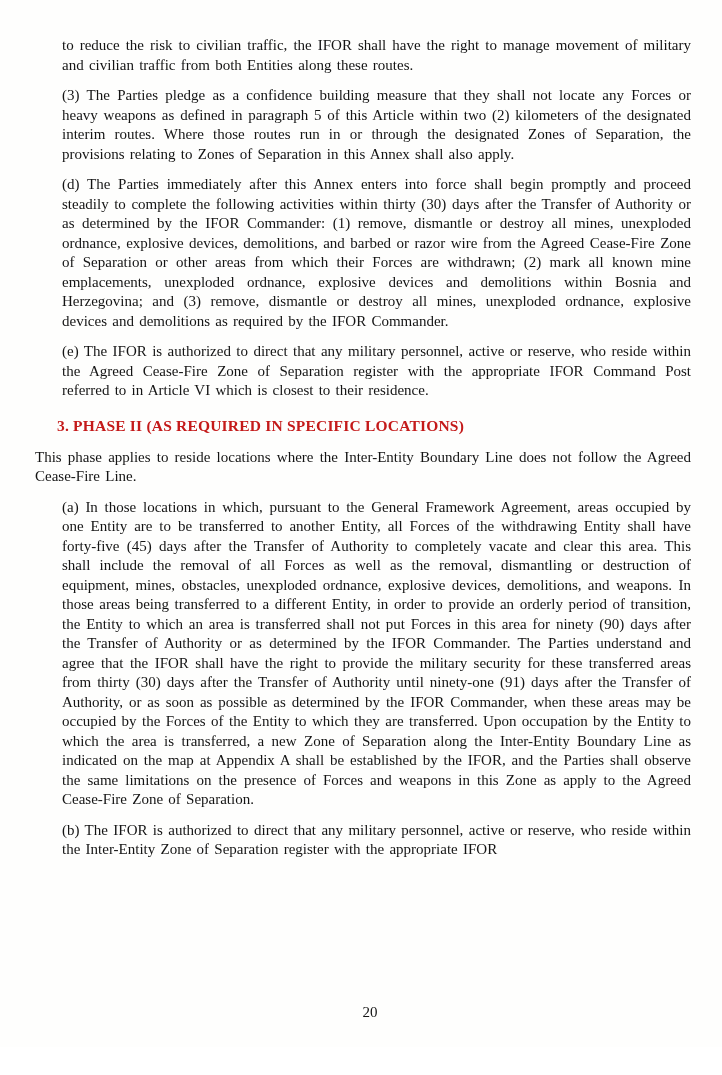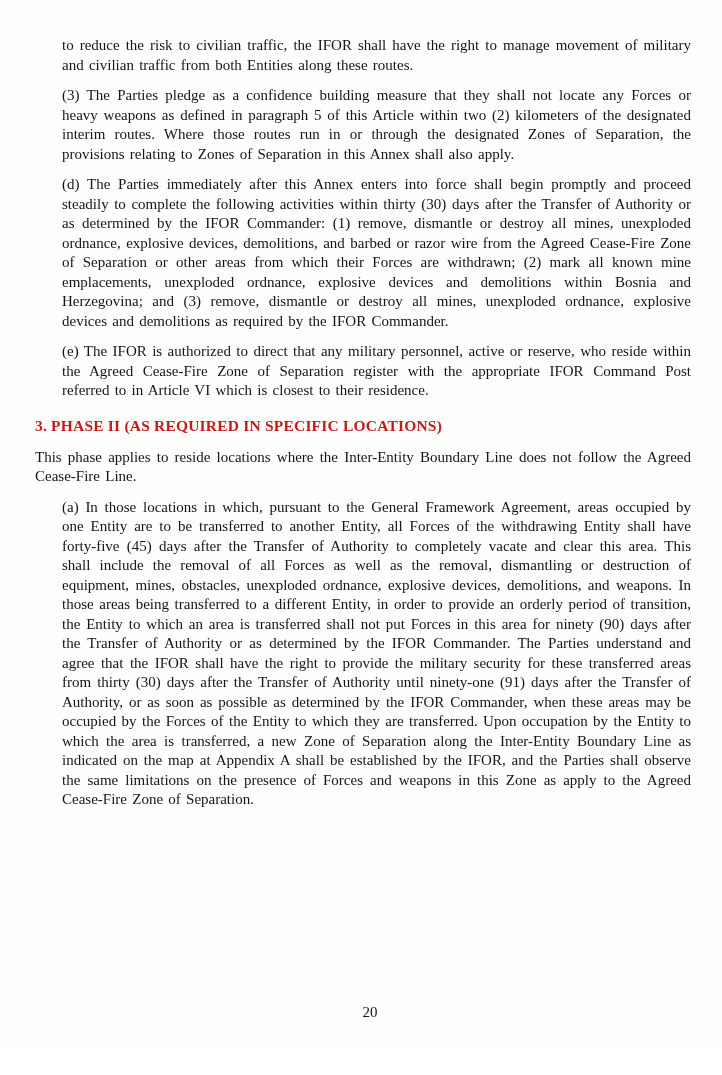--- a/index.html
+++ b/index.html
@@ -60,23 +60,24 @@
 
     <p class="para indent">to reduce the risk to civilian traffic, the IFOR shall have the right to manage movement of military and civilian traffic from both Entities along these routes.</p>
 
 
     <p class="para indent">(3) The Parties pledge as a confidence building measure that they shall not locate any Forces or heavy weapons as defined in paragraph 5 of this Article within two (2) kilometers of the designated interim routes. Where those routes run in or through the designated Zones of Separation, the provisions relating to Zones of Separation in this Annex shall also apply.</p>
 
     <p class="para indent">(d) The Parties immediately after this Annex enters into force shall begin promptly and proceed steadily to complete the following activities within thirty (30) days after the Transfer of Authority or as determined by the IFOR Commander: (1) remove, dismantle or destroy all mines, unexploded ordnance, explosive devices, demolitions, and barbed or razor wire from the Agreed Cease-Fire Zone of Separation or other areas from which their Forces are withdrawn; (2) mark all known mine emplacements, unexploded ordnance, explosive devices and demolitions within Bosnia and Herzegovina; and (3) remove, dismantle or destroy all mines, unexploded ordnance, explosive devices and demolitions as required by the IFOR Commander.</p>
 
     <p class="para indent">(e) The IFOR is authorized to direct that any military personnel, active or reserve, who reside within the Agreed Cease-Fire Zone of Separation register with the appropriate IFOR Command Post referred to in Article VI which is closest to their residence.</p>
 
-    <h2 class="section-heading" style="color: rgb(196, 26, 26);">3. PHASE II (AS REQUIRED IN SPECIFIC LOCATIONS)</h2>
+    <h2 class="section-heading" style="color: rgb(196, 26, 26); margin-left: 22px;">3. PHASE II (AS REQUIRED IN SPECIFIC LOCATIONS)</h2>
 
     <p class="para">This phase applies to reside locations where the Inter-Entity Boundary Line does not follow the Agreed Cease-Fire Line.</p>
 
     <p class="para indent">(a) In those locations in which, pursuant to the General Framework Agreement, areas occupied by one Entity are to be transferred to another Entity, all Forces of the withdrawing Entity shall have forty-five (45) days after the Transfer of Authority to completely vacate and clear this area. This shall include the removal of all Forces as well as the removal, dismantling or destruction of equipment, mines, obstacles, unexploded ordnance, explosive devices, demolitions, and weapons. In those areas being transferred to a different Entity, in order to provide an orderly period of transition, the Entity to which an area is transferred shall not put Forces in this area for ninety (90) days after the Transfer of Authority or as determined by the IFOR Commander. The Parties understand and agree that the IFOR shall have the right to provide the military security for these transferred areas from thirty (30) days after the Transfer of Authority until ninety-one (91) days after the Transfer of Authority, or as soon as possible as determined by the IFOR Commander, when these areas may be occupied by the Forces of the Entity to which they are transferred. Upon occupation by the Entity to which the area is transferred, a new Zone of Separation along the Inter-Entity Boundary Line as indicated on the map at Appendix A shall be established by the IFOR, and the Parties shall observe the same limitations on the presence of Forces and weapons in this Zone as apply to the Agreed Cease-Fire Zone of Separation.</p>
 
+    <p class="para indent">(b) The IFOR is authorized to direct that any military personnel, active or reserve, who reside within the Inter-Entity Zone of Separation register with the appropriate IFOR</p>
 
   </div>
 
   <div class="page-number">20</div>
 </div>
 
 </body></html>

